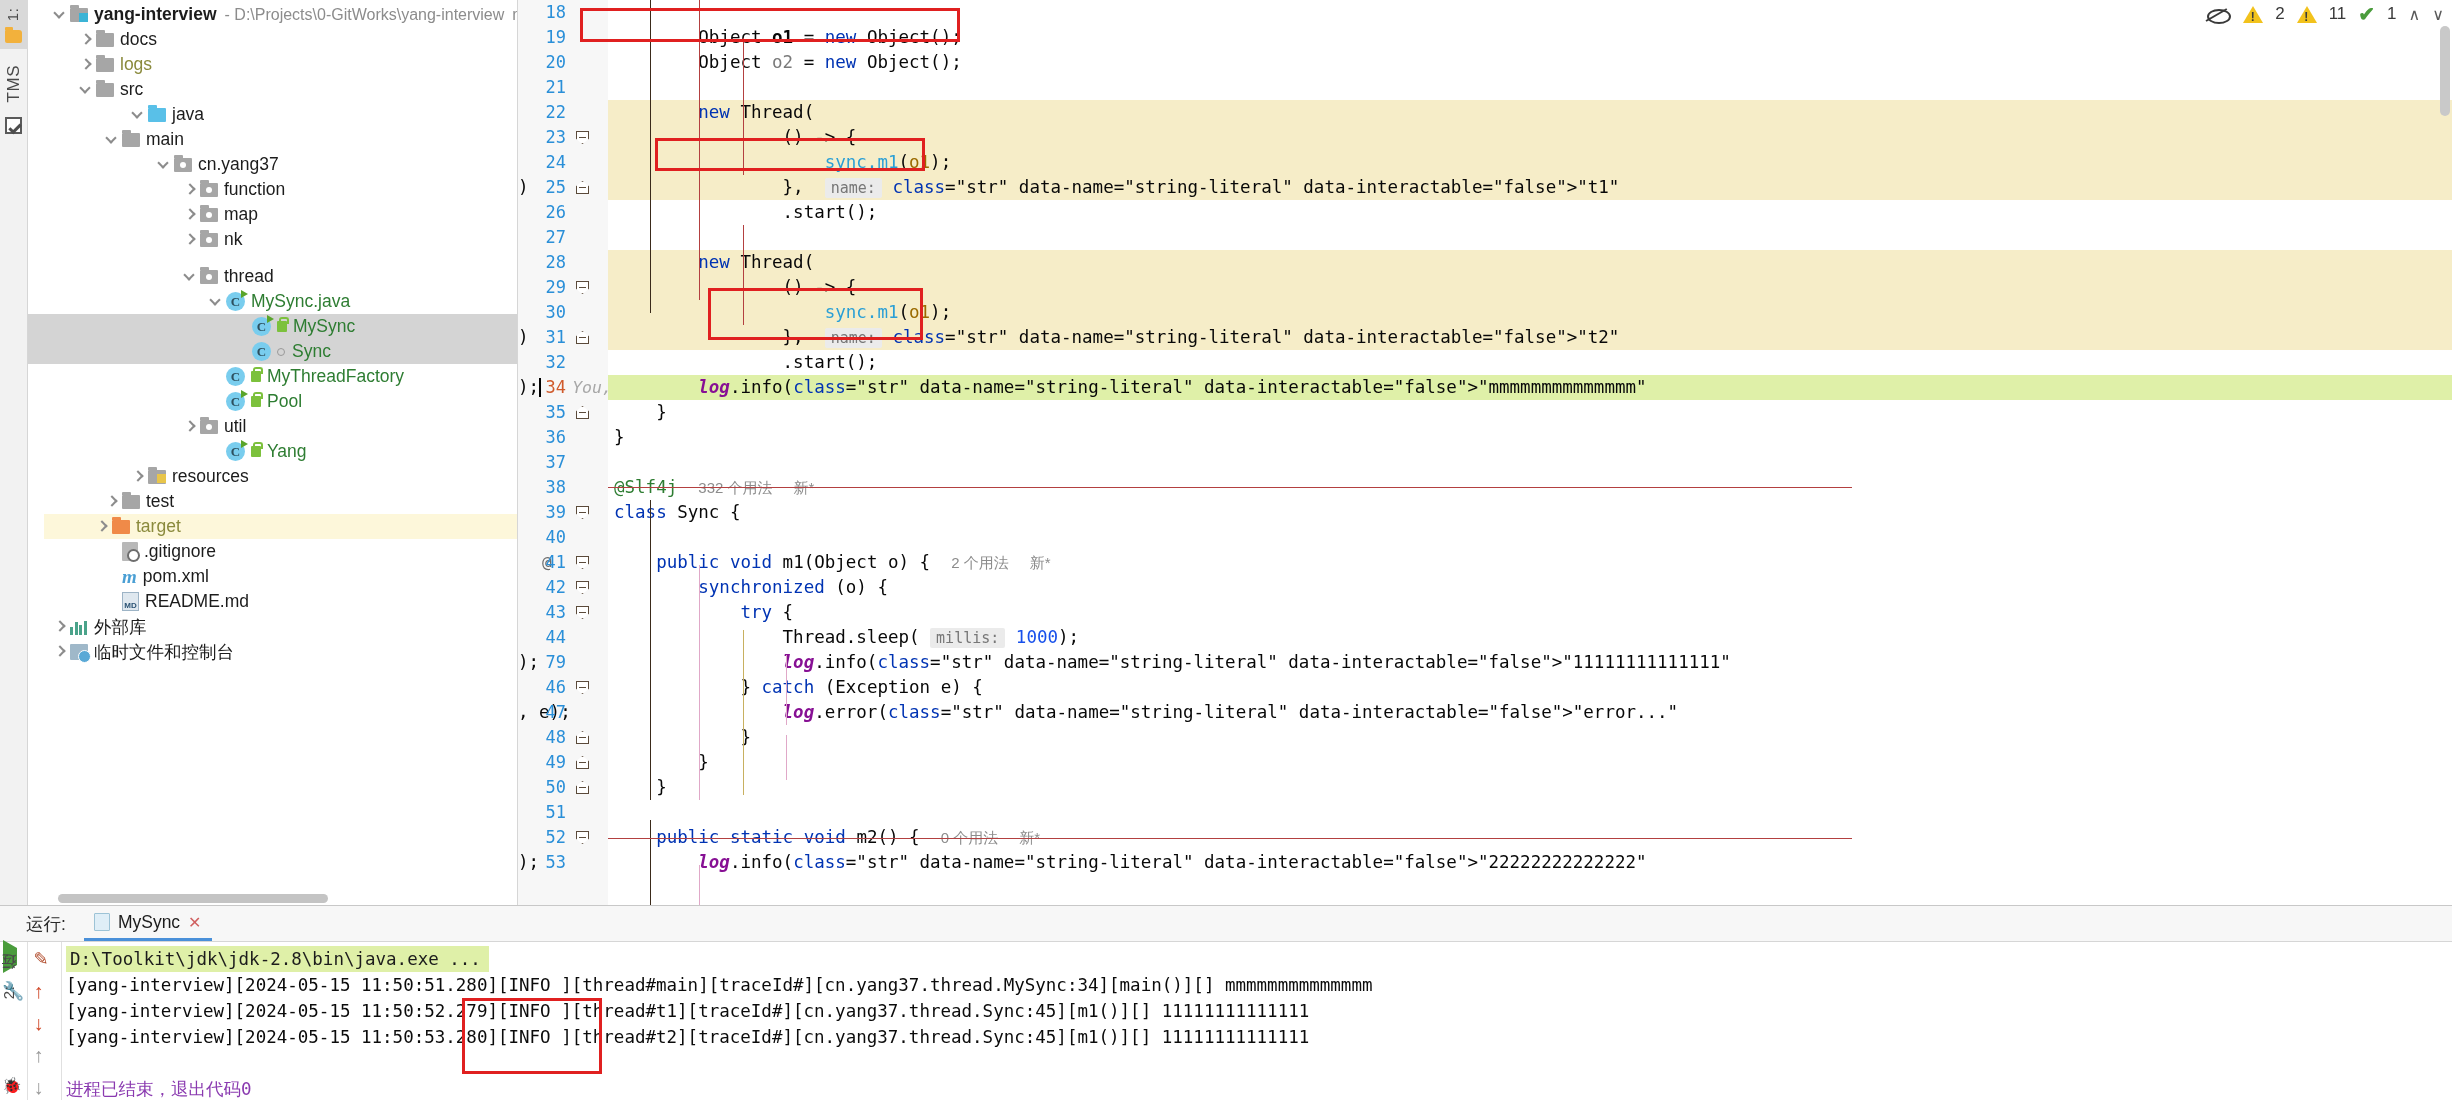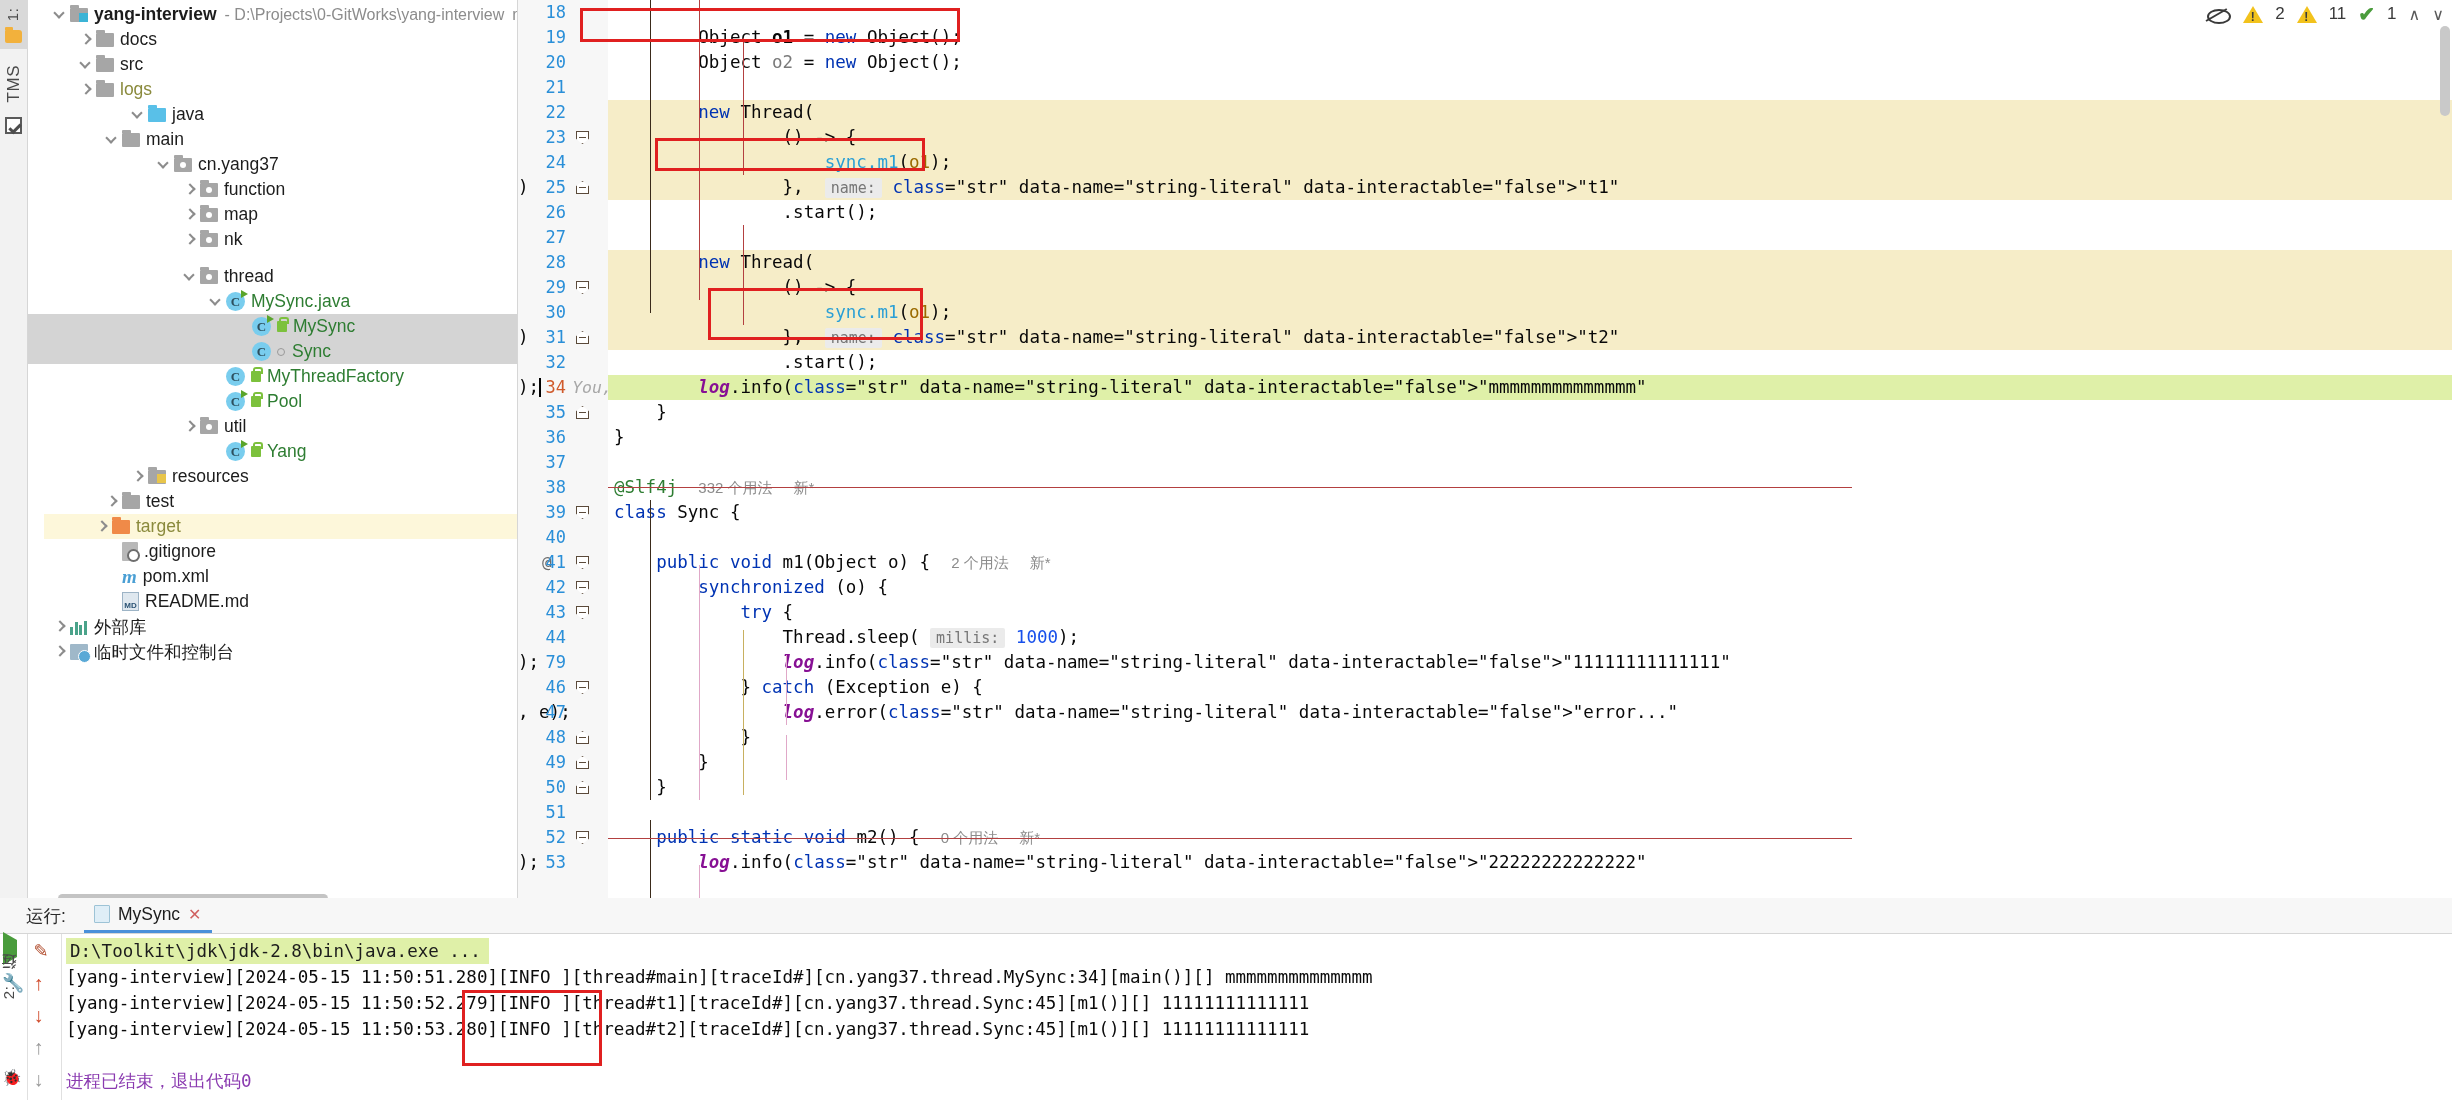--- a/index.html
+++ b/index.html
@@ -327,21 +327,20 @@
   .sicount{ color:#3a3a3a; }
 
   
   .run-panel {
     height: 195px;
     border-top: 1px solid #c8c8c8;
     background: #ffffff;
     display: flex;
     flex-direction: column;
     position: relative;
-    justify-content: flex-end;
   }
   .run-tabs {
     height: 36px;
     display:flex; align-items:center;
     border-bottom: 1px solid #d6d6d6;
     background:#f7f7f7;
     padding-left: 26px;
   }
   .run-label { font-size:17.5px; color:#2b2b2b; margin-right:18px; }
   .run-tab {
@@ -429,28 +428,28 @@
         <span class="tree-path ma">ma</span>
       </div>
 
       <div id="tree-list">
           <div class="tree-row" style="padding-left: 50px;">
             <span class="arrow right"></span>
             <span class="ic ic-folder"></span>
             <span class="tree-label ">docs</span>
           </div>
           <div class="tree-row" style="padding-left: 50px;">
+            <span class="arrow right"></span>
+            <span class="ic ic-folder"></span>
+            <span class="tree-label olive">logs</span>
+          </div>
+          <div class="tree-row" style="padding-left: 50px;">
             <span class="arrow down"></span>
             <span class="ic ic-folder"></span>
             <span class="tree-label ">src</span>
-          </div>
-          <div class="tree-row" style="padding-left: 50px;">
-            <span class="arrow right"></span>
-            <span class="ic ic-folder"></span>
-            <span class="tree-label olive">logs</span>
           </div>
           <div class="tree-row" style="padding-left: 102px;">
             <span class="arrow down"></span>
             <span class="ic ic-folder blue"></span>
             <span class="tree-label ">java</span>
           </div>
           <div class="tree-row" style="padding-left: 76px;">
             <span class="arrow down"></span>
             <span class="ic ic-folder"></span>
             <span class="tree-label ">main</span>

